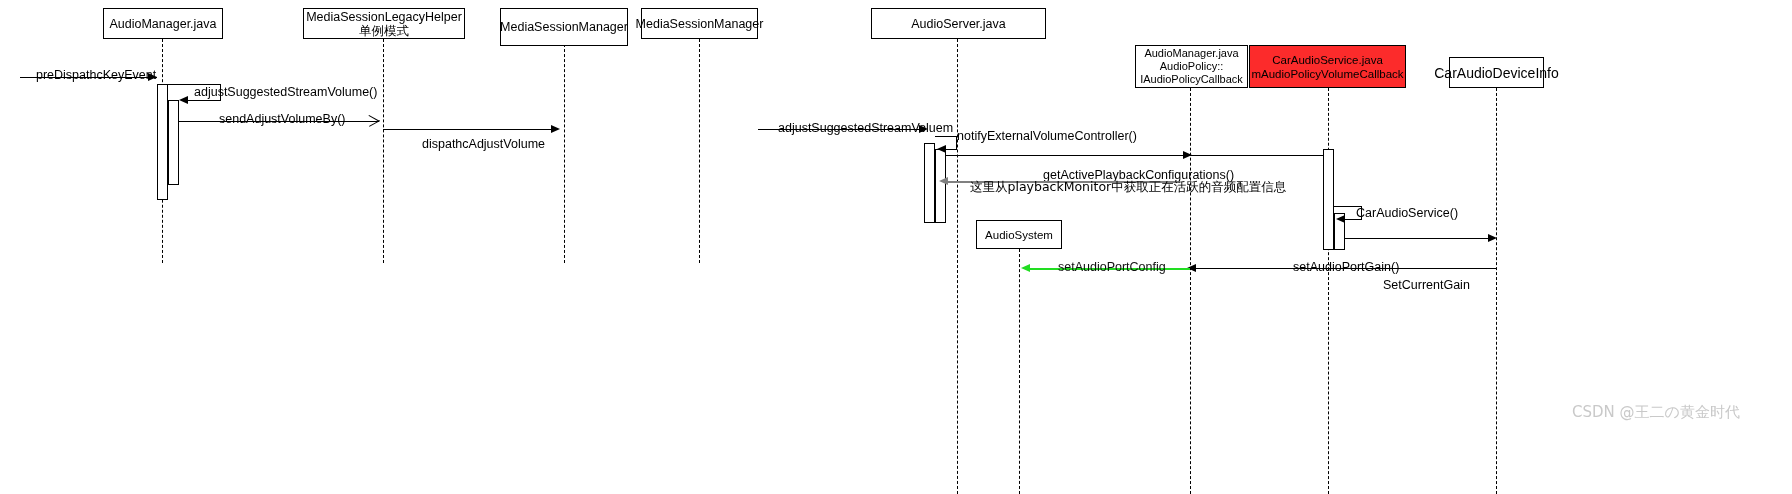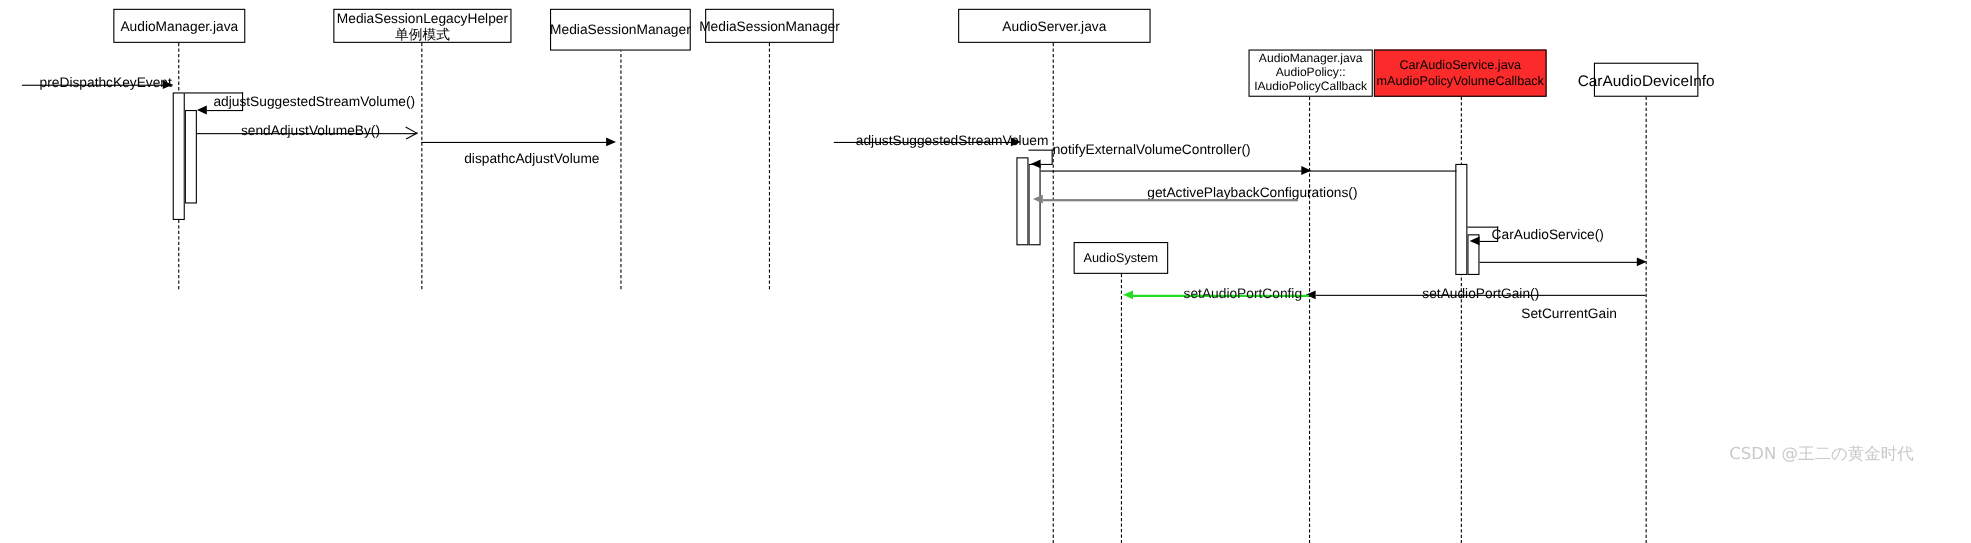--- a/index.html
+++ b/index.html
@@ -103,21 +103,21 @@
     position: absolute;
     font-size: 12.5px;
     line-height: 14px;
     color: #000000;
     white-space: nowrap;
     background: transparent;
   }
   .msg-label.cjk {
     font-family: "DejaVu Sans", "Liberation Sans", sans-serif;
   }
-  .msg-label.green-txt { color: #111111; margin-left: 18px; }
+  .msg-label.green-txt { color: #111111; }
   
   .watermark {
     position: absolute;
     font-size: 15px;
     color: #c9c9c9;
     white-space: nowrap;
     font-family: "DejaVu Sans", "Liberation Sans", sans-serif;
   }
 </style>
 </head>
@@ -212,20 +212,21 @@
   <div class="arrow-head left" style="left:937px; top:144.5px;"></div>
   <div class="msg-label" style="left:957px; top:129px;text-align:right;">notifyExternalVolumeController()</div>
 
   <div class="msg-line" style="left:946px; top:155px; width:378px;"></div>
   <div class="arrow-head right" style="left:1183px; top:150.5px;"></div>
 
   <div class="msg-label" style="left:1043px; top:168px;">getActivePlaybackConfigurations()</div>
 
   <div class="msg-line gray" style="left:948px; top:181px; width:232px;"></div>
   <div class="arrow-head gray left" style="left:939px; top:176.5px;"></div>
+  <div class="msg-label cjk" style="left:970px; top:180px;">这里从playbackMonitor中获取正在活跃的音频配置信息</div>
 
   <div class="msg-line" style="left:1334px; top:206px; width:28px;"></div>
   <div class="vert-line" style="left:1361px; top:206px; height:13px;"></div>
   <div class="msg-line" style="left:1345px; top:219px; width:17px;"></div>
   <div class="arrow-head left" style="left:1336px; top:214.5px;"></div>
   <div class="msg-label" style="left:1356px; top:206px;">CarAudioService()</div>
 
   <div class="msg-line" style="left:1345px; top:238px; width:147px;"></div>
   <div class="arrow-head right" style="left:1488px; top:233.5px;"></div>
   <div class="msg-label" style="left:1383px; top:234px;margin-top:44px;">SetCurrentGain</div>

